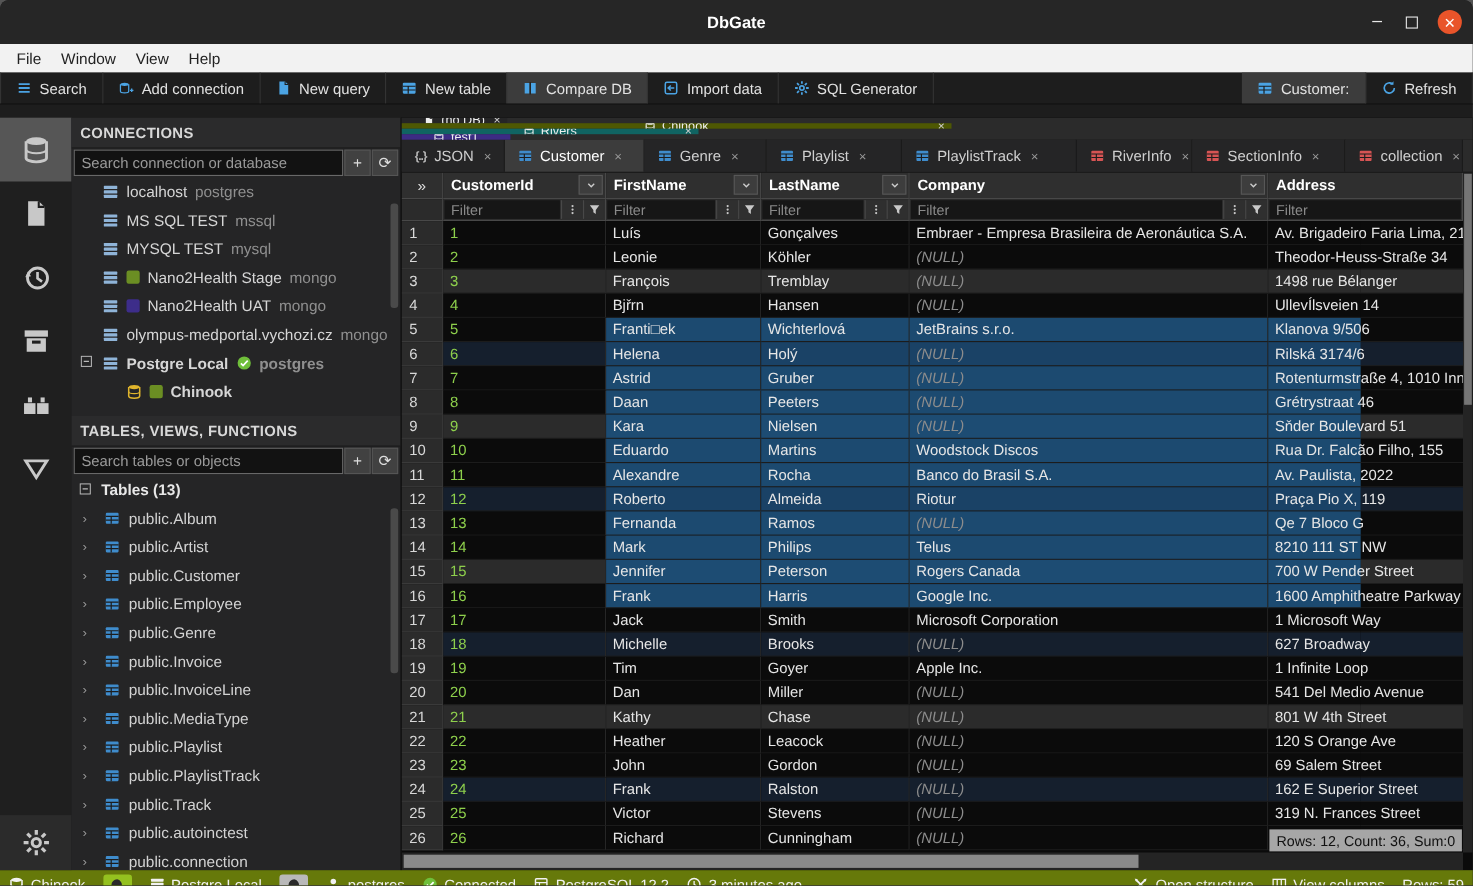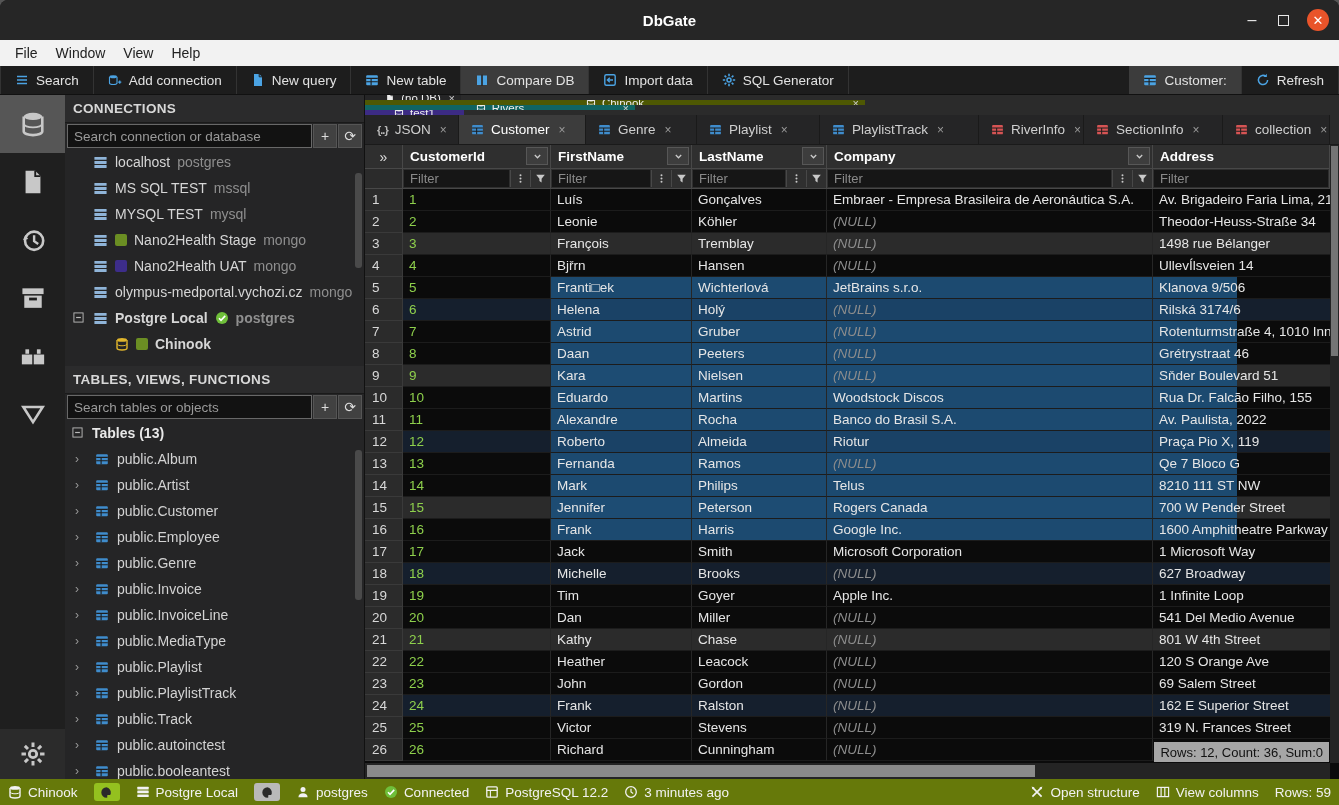--- a/index.html
+++ b/index.html
@@ -25,21 +25,21 @@
   .toolbar { height:29px; background:#1d1d1d; display:flex; align-items:stretch; border-bottom:1px solid #111; }
   .tb-btn { display:flex; align-items:center; gap:7px; padding:0 14px; color:#e2e2e2; font-size:13.5px;
             border-right:1px solid #333; white-space:nowrap; }
   .tb-btn.first { border-left:1px solid #333; }
   .tb-btn .ticon { color:#4ba3e3; display:flex; align-items:center; }
   .tb-btn .ticon svg { width:14px; height:14px; }
   .tb-btn.active { background:#3c3c3c; }
   .tb-spacer { flex:1; }
 
   
-  .main { display:flex; height:684px; }
+  .main { display:flex; height:684px;margin-top:12px; }
 
   
   .iconbar { width:65px; background:#1f1f1f; display:flex; flex-direction:column; }
   .ib-item { height:58px; display:flex; align-items:center; justify-content:center; color:#c8c8c8; }
   .ib-item svg { width:26px; height:26px; }
   .ib-item.active { background:#565656; }
   .ib-spacer { flex:1; }
   .ib-item.bottom { background:#2b2b2b; height:50px; }
 
   
@@ -553,21 +553,21 @@
               <span>public.autoinctest</span>
             </div>
             <div class="ttrow">
               <span class="chev">›</span>
               <span class="tblicon" style="display: flex;">
                 <svg viewBox="0 0 14 14">
                   <rect x="1.2" y="2.2" width="11.6" height="10" rx="1" fill="currentColor"></rect>
                   <path d="M1.2 5.4h11.6M6.1 5.4V12.2M1.2 8.8h11.6" stroke="#1d1d1d" stroke-width="1.1" fill="none"></path>
                 </svg>
               </span>
-              <span>public.booleantest</span>
+              <span>public.connection</span>
             </div>
           </div>
         <div class="vscroll-mini" style="top:30px; height:150px;"></div>
       </div>
     </div>
 
     <div class="content">
       <div class="tabgroups" id="tabgroups">
           <div class="tabgroup" style="width: 96px; background: rgb(37, 37, 38);">
             <span class="gicon" style="display: flex;">

